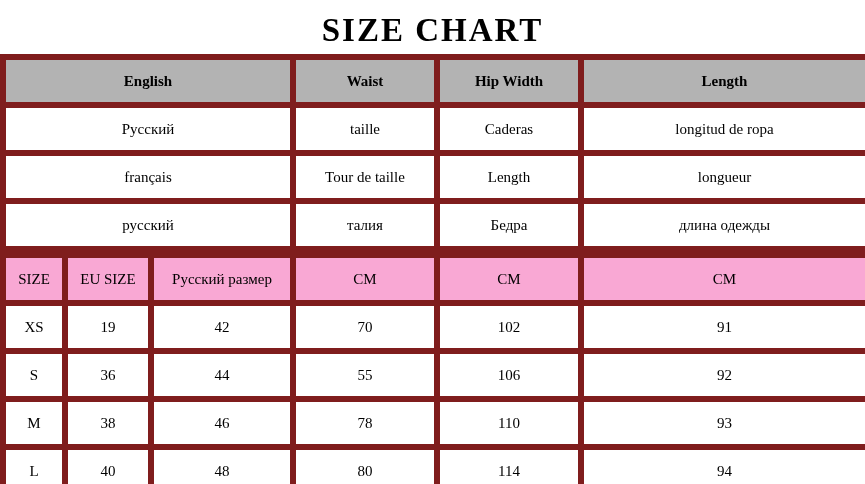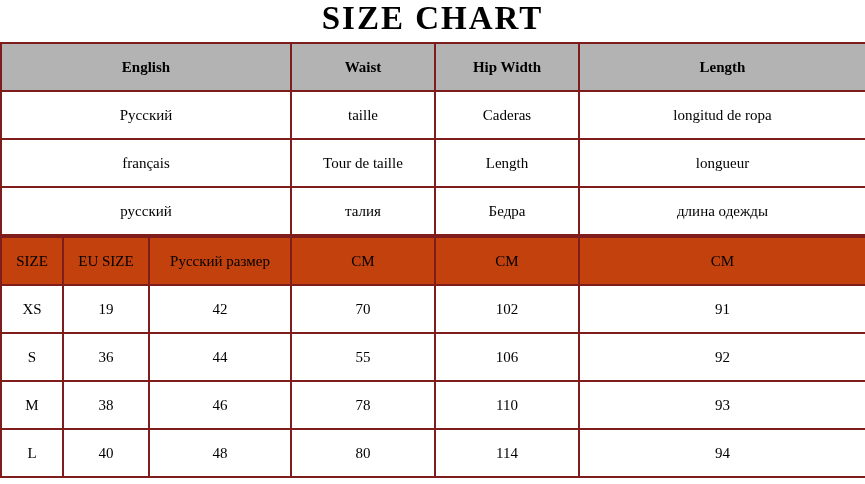--- a/index.html
+++ b/index.html
@@ -19,51 +19,51 @@
     height: 484px;
     position: relative;
     box-sizing: border-box;
   }
   .title {
     text-align: center;
     font-family: "Liberation Serif", serif;
     font-size: 33px;
     font-weight: 700;
     letter-spacing: 2px;
-    padding-top: 0;
+    padding-top: 12px;
     padding-bottom: 6px;
     line-height: 1.1;
   }
   table.chart {
     border-collapse: collapse;
     width: 865px;
     table-layout: fixed;
   }
   table.chart td {
-    border: 2px solid #7f1d1d;
+    border: 6px solid #7f1d1d;
     text-align: center;
     vertical-align: middle;
     font-family: "Liberation Serif", serif;
     font-size: 15px;
     height: 48px;
     padding: 0 4px;
     box-sizing: border-box;
   }
   
   .lang-row td {
     height: 48px;
   }
   .grey {
     background: #b3b3b3;
   }
   .hdr-bold {
     font-weight: 700;
   }
   .sizehdr td {
-    background: #c2410c;
+    background: #f9a8d4;
     font-size: 16px;
   }
   .small-head {
     font-size: 14px;
   }
   .c-size   { width: 62px; }
   .c-eu     { width: 86px; }
   .c-ru     { width: 142px; }
   .c-cm1    { width: 144px; }
   .c-cm2    { width: 144px; }

